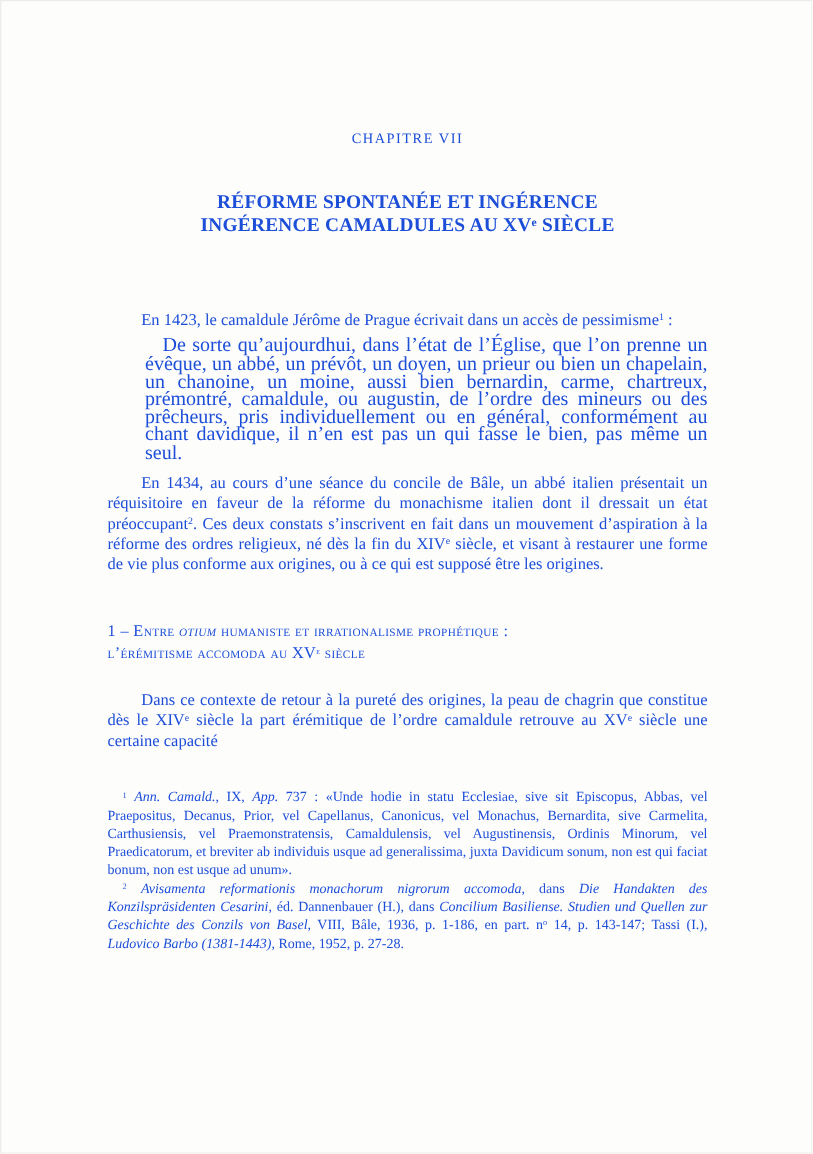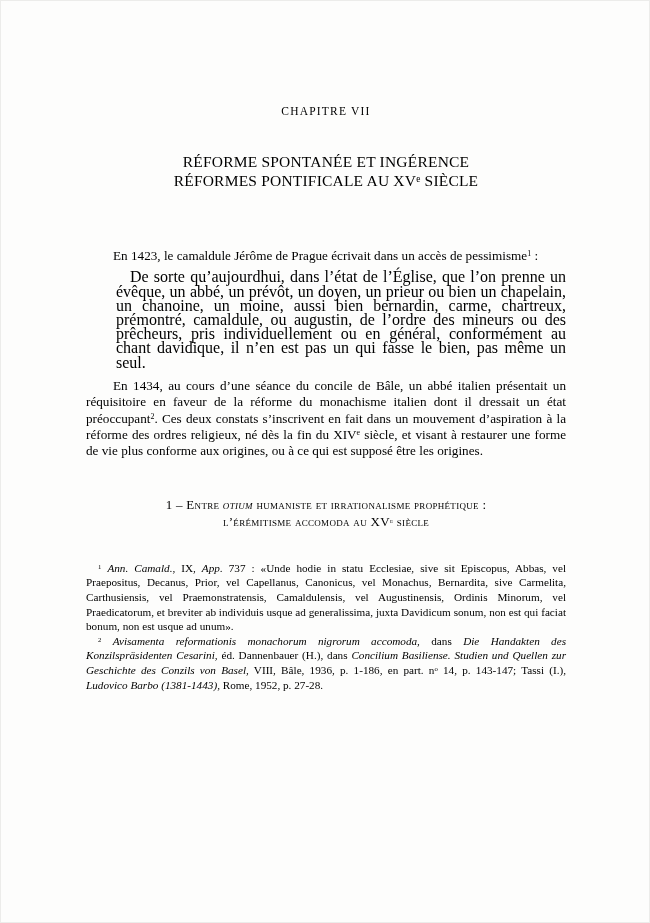--- a/index.html
+++ b/index.html
@@ -10,35 +10,35 @@
   .page {
     position: relative;
     width: 650px;
     height: 923px;
     box-sizing: border-box;
     margin: 0;
     padding: 104px 84px 0 86px;
     background: #fdfdfc;
     outline: 1px solid #ececea;
     outline-offset: -1px;
-    color: #000000;
+    color: #1d4ed8;
     font-family: "Liberation Serif", "DejaVu Serif", serif;
     overflow: hidden;
   }
   .chapter {
     text-align: center;
     font-size: 11.5px;
     letter-spacing: 1.2px;
     line-height: 14px;
   }
   .title {
     margin: 34px 0 0 0;
     text-align: center;
     font-size: 15.5px;
-    font-weight: 400;
+    font-weight: 700;
     line-height: 19px;
     letter-spacing: 0.2px;
   }
   .body {
     margin: 0;
     font-size: 13.2px;
     line-height: 16.4px;
     text-align: justify;
   }
   .indent { text-indent: 27px; }
@@ -47,21 +47,20 @@
     margin: 6px 0 0 0;
     padding-left: 30px;
     font-size: 16px;
     line-height: 14.2px;
     text-align: justify;
     text-indent: 14px;
   }
   .p2 { margin-top: 8px; }
   .section-heading {
     margin-top: 36px;
-    text-align: center;
     font-variant: small-caps;
     font-size: 13px;
     line-height: 17.5px;
     letter-spacing: 0.3px;
   }
   .p3 { margin-top: 21px; }
   .footnotes { margin-top: 30px; }
   .footnote {
     margin: 0;
     font-size: 11.2px;
@@ -80,33 +79,34 @@
 </style>
 </head>
 <body>
 
 <div class="page">
 
   <div class="chapter">CHAPITRE VII</div>
 
   <h1 class="title">
     <div class="title-line"><span>RÉFORME SPONTANÉE ET INGÉRENCE</span></div>
-    <div class="title-line"><span>RÉFORMES PONTIFICALE AU XV</span><sup>e</sup><span> SIÈCLE</span></div>
+    <div class="title-line"><span>INGÉRENCE CAMALDULES AU XV</span><sup>e</sup><span> SIÈCLE</span></div>
   </h1>
 
   <p class="body indent p1"><span>En 1423, le camaldule Jérôme de Prague écrivait dans un accès de pessimisme</span><sup>1</sup><span> :</span></p>
 
   <blockquote class="quote"><span>De sorte qu’aujourdhui, dans l’état de l’Église, que l’on prenne un évêque, un abbé, un prévôt, un doyen, un prieur ou bien un chapelain, un chanoine, un moine, aussi bien bernardin, carme, chartreux, prémontré, camaldule, ou augustin, de l’ordre des mineurs ou des prêcheurs, pris individuellement ou en général, conformément au chant davidique, il n’en est pas un qui fasse le bien, pas même un seul.</span></blockquote>
 
   <p class="body indent p2"><span>En 1434, au cours d’une séance du concile de Bâle, un abbé italien présentait un réquisitoire en faveur de la réforme du monachisme italien dont il dressait un état préoccupant</span><sup>2</sup><span>. Ces deux constats s’inscrivent en fait dans un mouvement d’aspiration à la réforme des ordres religieux, né dès la fin du XIV</span><sup>e</sup><span> siècle, et visant à restaurer une forme de vie plus conforme aux origines, ou à ce qui est supposé être les origines.</span></p>
 
   <div class="section-heading">
     <div class="sh-line"><span>1 – Entre </span><span class="it">otium</span><span> humaniste et irrationalisme prophétique :</span></div>
     <div class="sh-line"><span>l’érémitisme accomoda au XV</span><sup>e</sup><span> siècle</span></div>
   </div>
 
+  <p class="body indent p3"><span>Dans ce contexte de retour à la pureté des origines, la peau de chagrin que constitue dès le XIV</span><sup>e</sup><span> siècle la part érémitique de l’ordre camaldule retrouve au XV</span><sup>e</sup><span> siècle une certaine capacité</span></p>
 
   <div class="footnotes">
     <p class="footnote"><sup>1</sup><span> </span><span class="it">Ann. Camald.</span><span>, IX, </span><span class="it">App.</span><span> 737 : «Unde hodie in statu Ecclesiae, sive sit Episcopus, Abbas, vel Praepositus, Decanus, Prior, vel Capellanus, Canonicus, vel Monachus, Bernardita, sive Carmelita, Carthusiensis, vel Praemonstratensis, Camaldulensis, vel Augustinensis, Ordinis Minorum, vel Praedicatorum, et breviter ab individuis usque ad generalissima, juxta Davidicum sonum, non est qui faciat bonum, non est usque ad unum».</span></p>
     <p class="footnote"><sup>2</sup><span> </span><span class="it">Avisamenta reformationis monachorum nigrorum accomoda</span><span>, dans </span><span class="it">Die Handakten des Konzilspräsidenten Cesarini</span><span>, éd. Dannenbauer (H.), dans </span><span class="it">Concilium Basiliense. Studien und Quellen zur Geschichte des Conzils von Basel</span><span>, VIII, Bâle, 1936, p. 1-186, en part. n</span><sup>o</sup><span> 14, p. 143-147; Tassi (I.), </span><span class="it">Ludovico Barbo (1381-1443)</span><span>, Rome, 1952, p. 27-28.</span></p>
   </div>
 
 </div>
 
 </body></html>

